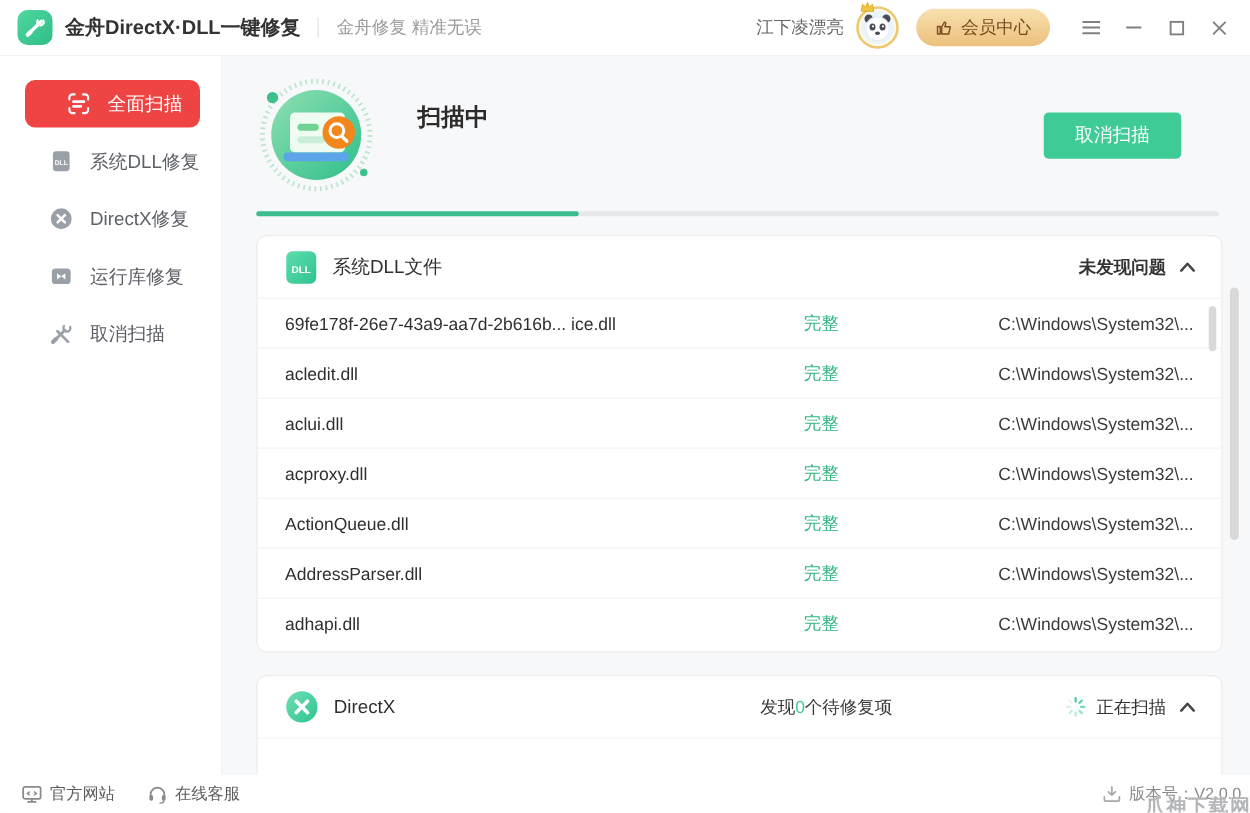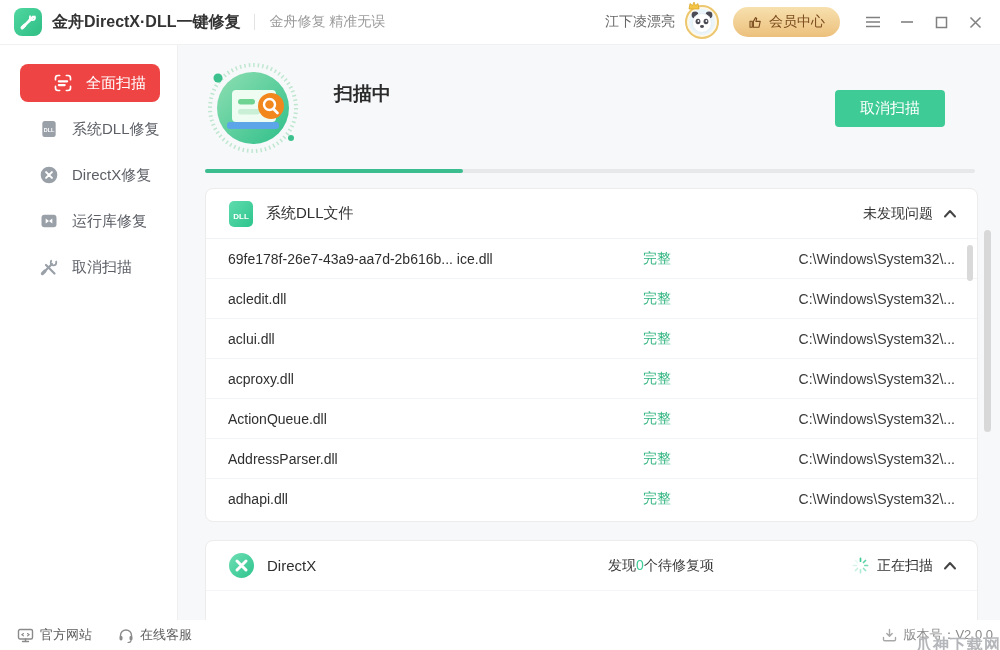--- a/index.html
+++ b/index.html
@@ -48,21 +48,21 @@
   .progress-fill { height:4px; background:#3cbd90; border-radius:2px; width:0; }
 
   .panel { position:absolute; left:27px; width:773px; background:#fff; border:1px solid #ececec; border-radius:8px; }
   .panel-dll { top:143px; height:334px; }
   .panel-dx  { top:495px; height:120px; }
   .panel-header { height:50px; display:flex; align-items:center; padding:0 20px 0 22px; position:relative;
                   border-bottom:1px solid #f1f2f4; }
   .panel-dx .panel-header { border-bottom:1px solid #f5f5f7; }
   .panel-title { font-size:15px; color:#2f2f2f; margin-left:12px; }
   .panel-right { margin-left:auto; display:flex; align-items:center; gap:10px; }
-  .panel-status { font-size:14px; color:#333; }
+  .panel-status { font-size:14px; color:#333;font-weight:bold; }
   .dx-found { position:absolute; left:455px; transform:translateX(-50%); font-size:14px; color:#3a3a3a; white-space:nowrap; }
   .dx-found .cnt { color:#3ecb96; }
   .scanning-wrap { display:flex; align-items:center; gap:8px; }
   .scanning-label { font-size:14px; color:#333; }
 
   .file-row { height:40px; display:grid; grid-template-columns:1fr 160px 240px; align-items:center;
               border-bottom:1px solid #f3f4f6; }
   .file-row:last-child { border-bottom:none; }
   .fr-name { padding-left:22px; font-size:14px; color:#2f2f2f; white-space:nowrap; overflow:hidden; }
   .fr-status { text-align:center; font-size:14px; color:#33b581; }

